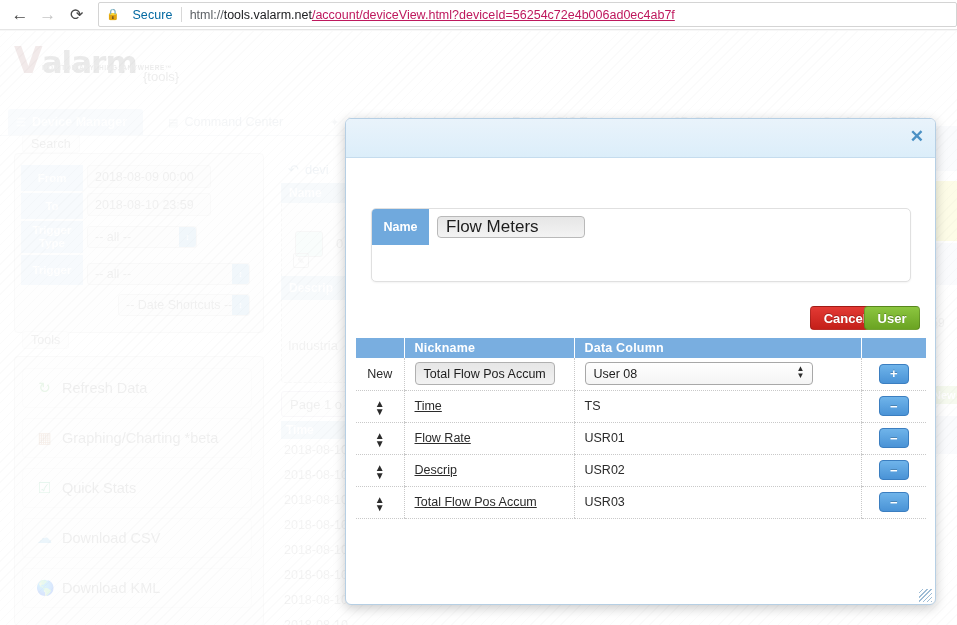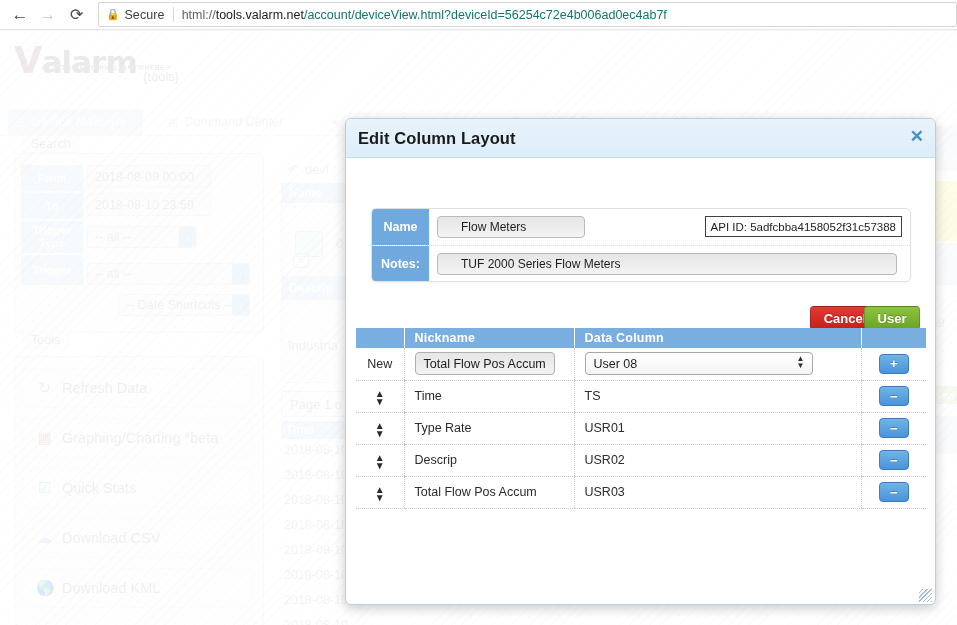--- a/index.html
+++ b/index.html
@@ -34,28 +34,28 @@
     border: 1px solid #d4d4d4;
     border-radius: 2px;
     background: #fff;
     display: flex; align-items: center;
     padding: 0 8px;
     font-size: 12.5px;
   }
   .lock-icon {
     color: #0b8043; font-size: 11px; margin-right: 4px; line-height: 1;
   }
-  .secure-word { color: #404040; font-size: 12.5px; letter-spacing: .1px; }
+  .secure-word { color: #0369a1; font-size: 12.5px; letter-spacing: .1px; margin-left: 8px; }
   .url-sep {
     width: 1px; height: 15px; background: #d8d8d8; margin: 0 8px;
   }
   .url { font-size: 12.5px; white-space: nowrap; color: #9aa0a6; }
   .url .scheme { color: #5f6368; }
   .url .host { color: #202124; }
-  .url .path { color: #0f766e; }
+  .url .path { color: #be185d; text-decoration: underline; }
 
   .chrome-shadow {
     position: absolute; top: 29px; left: 0; width: 957px; height: 2px;
     background: linear-gradient(to bottom, rgba(0,0,0,.13), rgba(0,0,0,0));
     z-index: 99;
   }
 
   
   .page {
     position: absolute; top: 31px; left: 0;
@@ -250,21 +250,21 @@
     width: 57px; height: 36px; align-self: stretch;
     background: #70a9dd; color: #ffffff;
     font-weight: 700; font-size: 12.5px;
     display: flex; align-items: center; justify-content: center;
   }
   .finput {
     height: 22px;
     background: linear-gradient(to bottom, #e6e6e6, #f3f3f3);
     border: 1px solid #b9b9b9; border-radius: 4px;
     display: flex; align-items: center;
-    padding: 0 23px; font-size: 12px; color: #1d1d1d;
+    padding: 0 8px; font-size: 17px; color: #1d1d1d;
     margin-left: 8px;
   }
   .finput.name { width: 148px; }
   .finput.notes { width: 460px; }
   .apiid {
     position: absolute; right: 8px; top: 7px;
     height: 21px;
     border: 1px solid #3f3f3f; background: #ffffff;
     display: flex; align-items: center; padding: 0 5px;
     font-size: 11.5px; color: #1d1d1d; white-space: nowrap;
@@ -283,21 +283,21 @@
     left: 464px; top: 148px; width: 70px;
     background: linear-gradient(to bottom, #e33a34, #c41f19);
   }
   .btn-save {
     left: 518px; top: 148px; width: 56px;
     background: linear-gradient(to bottom, #8cc63f, #6aa322);
   }
 
   
   .tbl {
-    position: absolute; left: 10px; top: 170px;
+    position: absolute; left: 10px; top: 180px;
     width: 570px;
     border-collapse: collapse;
     font-size: 12.5px;
   }
   .tbl th {
     background: #79aee0; color: #ffffff;
     font-weight: 700; font-size: 12.5px;
     text-align: left; height: 20px;
     padding: 0 0 0 10px;
     letter-spacing: .2px;
@@ -307,21 +307,21 @@
   .tbl th.c1 { width: 170px; }
   .tbl th.c2 { width: 287px; }
   .tbl th.c3 { width: 65px; border-right: none; }
   .tbl td {
     height: 32px;
     border-bottom: 1px dotted #c9c9c9;
     color: #2b2b2b;
     vertical-align: middle;
   }
   .tbl td.c0 { text-align: center; width: 48px; }
-  .tbl td.c1 { padding-left: 10px; border-left: 1px dotted #c9c9c9; }
+  .tbl td.c1 { padding-left: 10px; border-left: 1px dotted #c9c9c9; text-decoration: underline; }
   .tbl td.c2 { padding-left: 10px; border-left: 1px dotted #c9c9c9; }
   .tbl td.c3 { text-align: center; border-left: 1px dotted #c9c9c9; }
   .tbl tr.newrow td { border-bottom: 1px dotted #c9c9c9; }
   .nick-input {
     display: inline-flex; align-items: center;
     height: 23px; padding: 0 8px;
     background: linear-gradient(to bottom, #e6e6e6, #f2f2f2);
     border: 1px solid #b0b0b0; border-radius: 4px;
     font-size: 12.5px; color: #1d1d1d;
   }
@@ -495,35 +495,29 @@
       <div class="rm" style="left:930px;top:355px;width:27px;height:18px;background:#c8e39a;color:#fff;font-size:11px;font-weight:700;display:flex;align-items:center;padding-left:3px;">New</div>
       <div class="rm" style="left:930px;top:385px;width:27px;height:38px;background:#dfe9f5;"></div>
     </div>
     <div class="hatch"></div>
   </div>
 
   <div class="scrim"></div>
 
   <div class="modal">
     <div class="modal-head">
-      <div class="modal-title">Edit Column Layout</div>
       <div class="modal-close">✕</div>
     </div>
 
     <div class="modal-body">
 
       <div class="form-card">
         <div class="frow">
           <div class="flabel">Name</div>
           <div class="finput name">Flow Meters</div>
-          <div class="apiid">API ID: 5adfcbba4158052f31c57388</div>
-        </div>
-        <div class="frow">
-          <div class="flabel">Notes:</div>
-          <div class="finput notes">TUF 2000 Series Flow Meters</div>
         </div>
       </div>
 
       <div class="btn btn-cancel">Cancel</div>
       <div class="btn btn-save">User</div>
 
       <table class="tbl">
         <thead>
           <tr>
             <th class="c0"></th>
@@ -566,21 +560,21 @@
             </td>
           </tr>
 
           <tr>
             <td class="c0">
               <span class="sorthandle">
                   <span>▲</span>
                   <span>▼</span>
                 </span>
             </td>
-            <td class="c1">Type Rate</td>
+            <td class="c1">Flow Rate</td>
             <td class="c2">USR01</td>
             <td class="c3">
               <span class="rbtn">−</span>
             </td>
           </tr>
 
           <tr>
             <td class="c0">
               <span class="sorthandle">
                   <span>▲</span>

